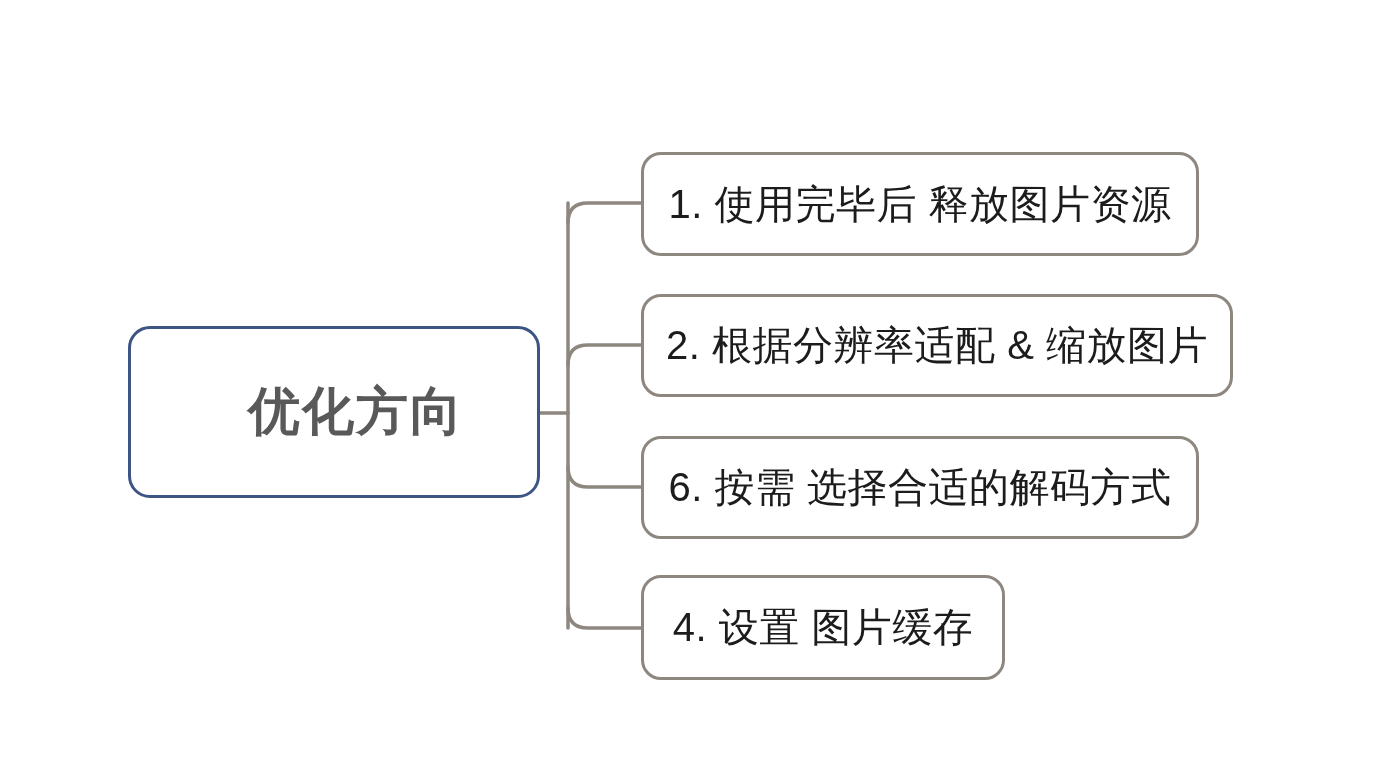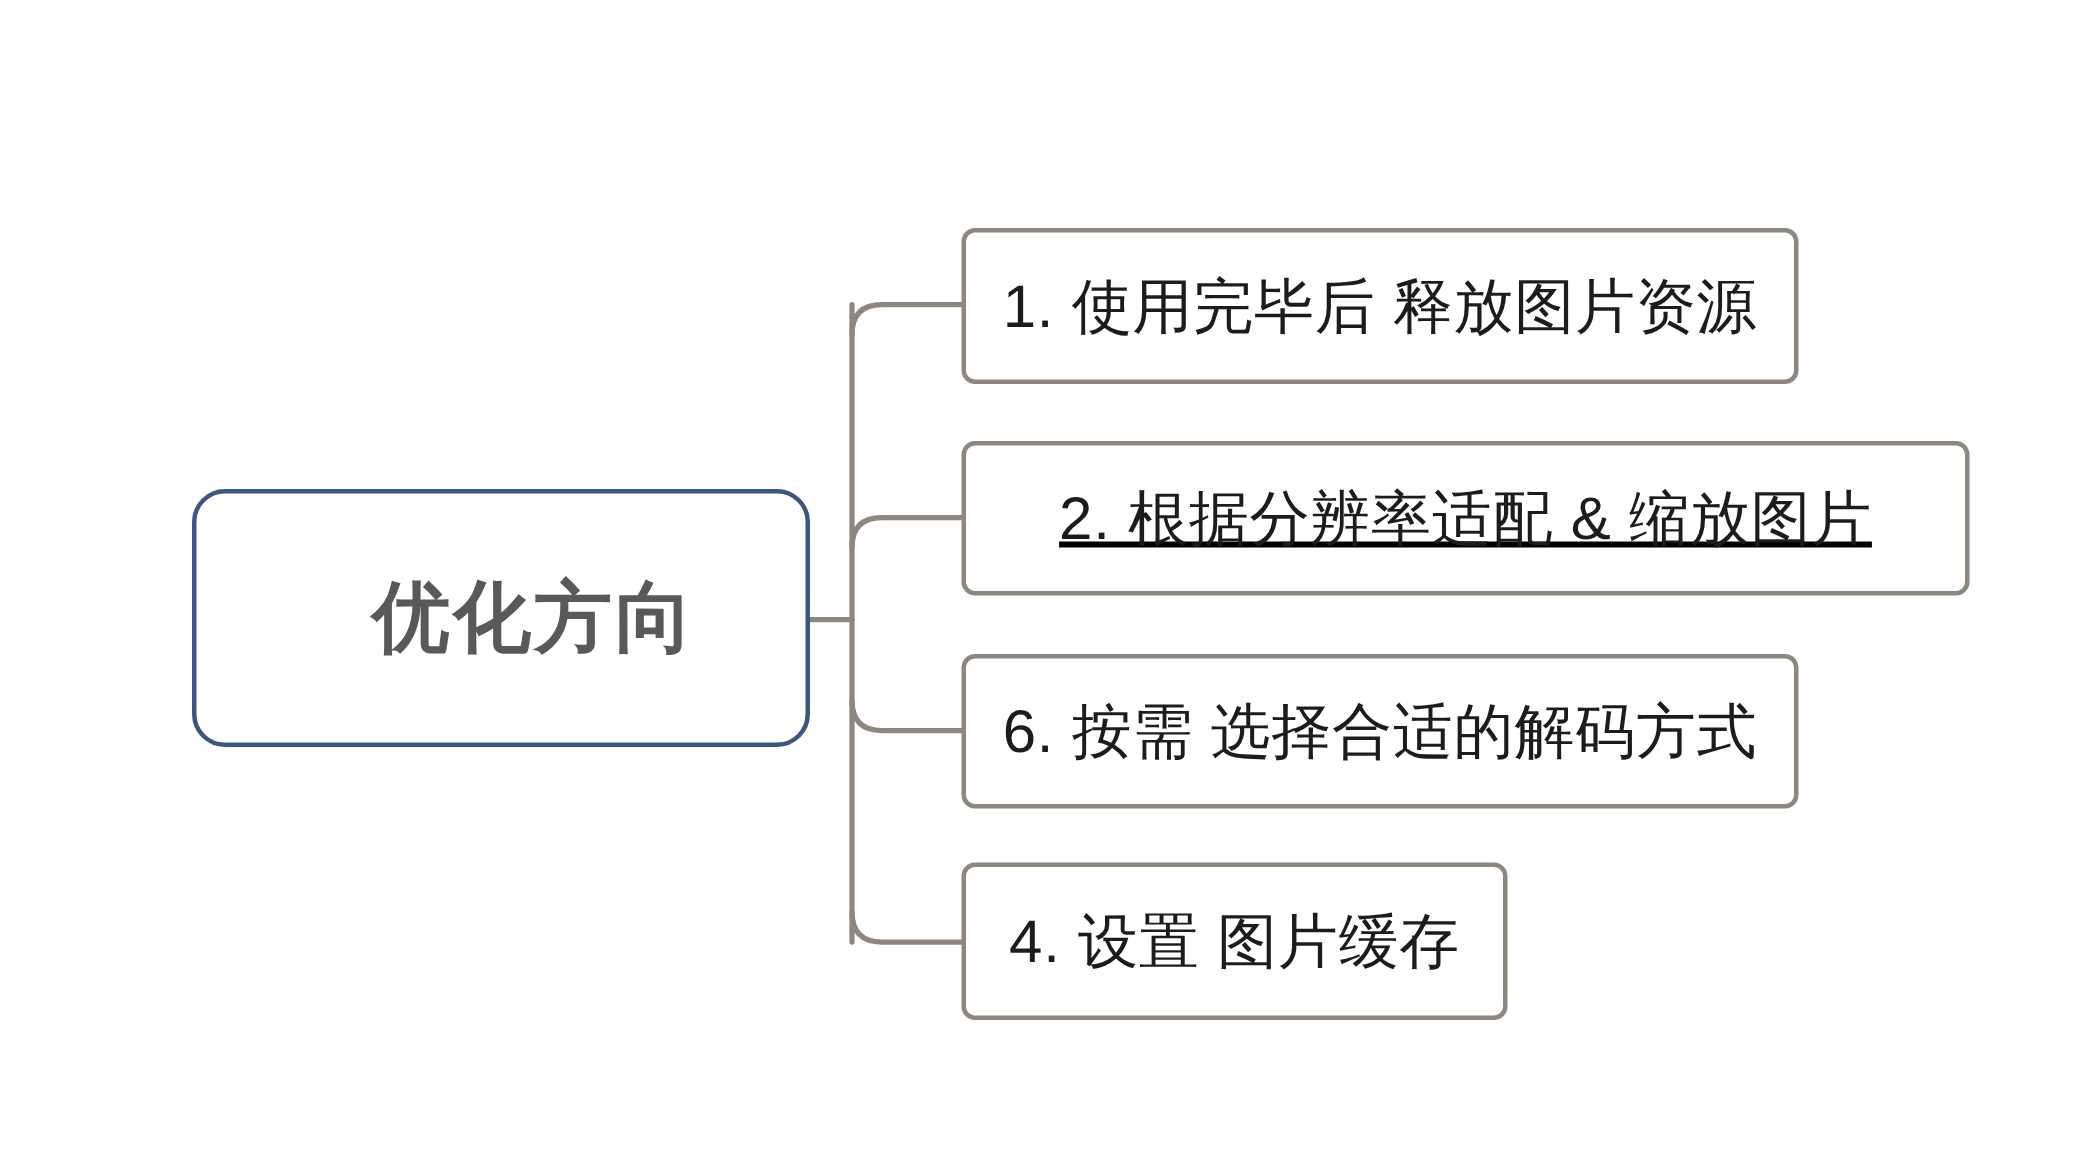--- a/index.html
+++ b/index.html
@@ -49,32 +49,32 @@
     font-size: 52px;
     font-weight: bold;
     color: #595959;
     letter-spacing: 2px;
     white-space: nowrap;
     margin-left: 44px;
   }
   .node-branch {
     border-width: 3px;
     border-color: #8d8780;
-    border-radius: 9px;
+    border-radius: 20px;
     text-align: center;
   }
   .node-branch .node-label {
     font-size: 40px;
     font-weight: normal;
     color: #1c1c1c;
     white-space: nowrap;
     letter-spacing: 0.5px;
   }
   .node-b1 { left: 641px; top: 152px;  width: 558px; height: 104px; }
-  .node-b2 { left: 641px; top: 294px;  width: 672px; height: 103px; text-decoration: underline; }
+  .node-b2 { left: 641px; top: 294px;  width: 592px; height: 103px; }
   .node-b3 { left: 641px; top: 436px;  width: 558px; height: 103px; }
   .node-b4 { left: 641px; top: 575px;  width: 364px; height: 105px; }
 </style>
 </head>
 <body>
 
 <div id="canvas">
 
   <svg id="connectors" viewBox="0 0 1392 782" width="1392" height="782" aria-hidden="true">
     <g fill="none" stroke="#8d8780" stroke-width="3.5" stroke-linecap="round" stroke-linejoin="round">

